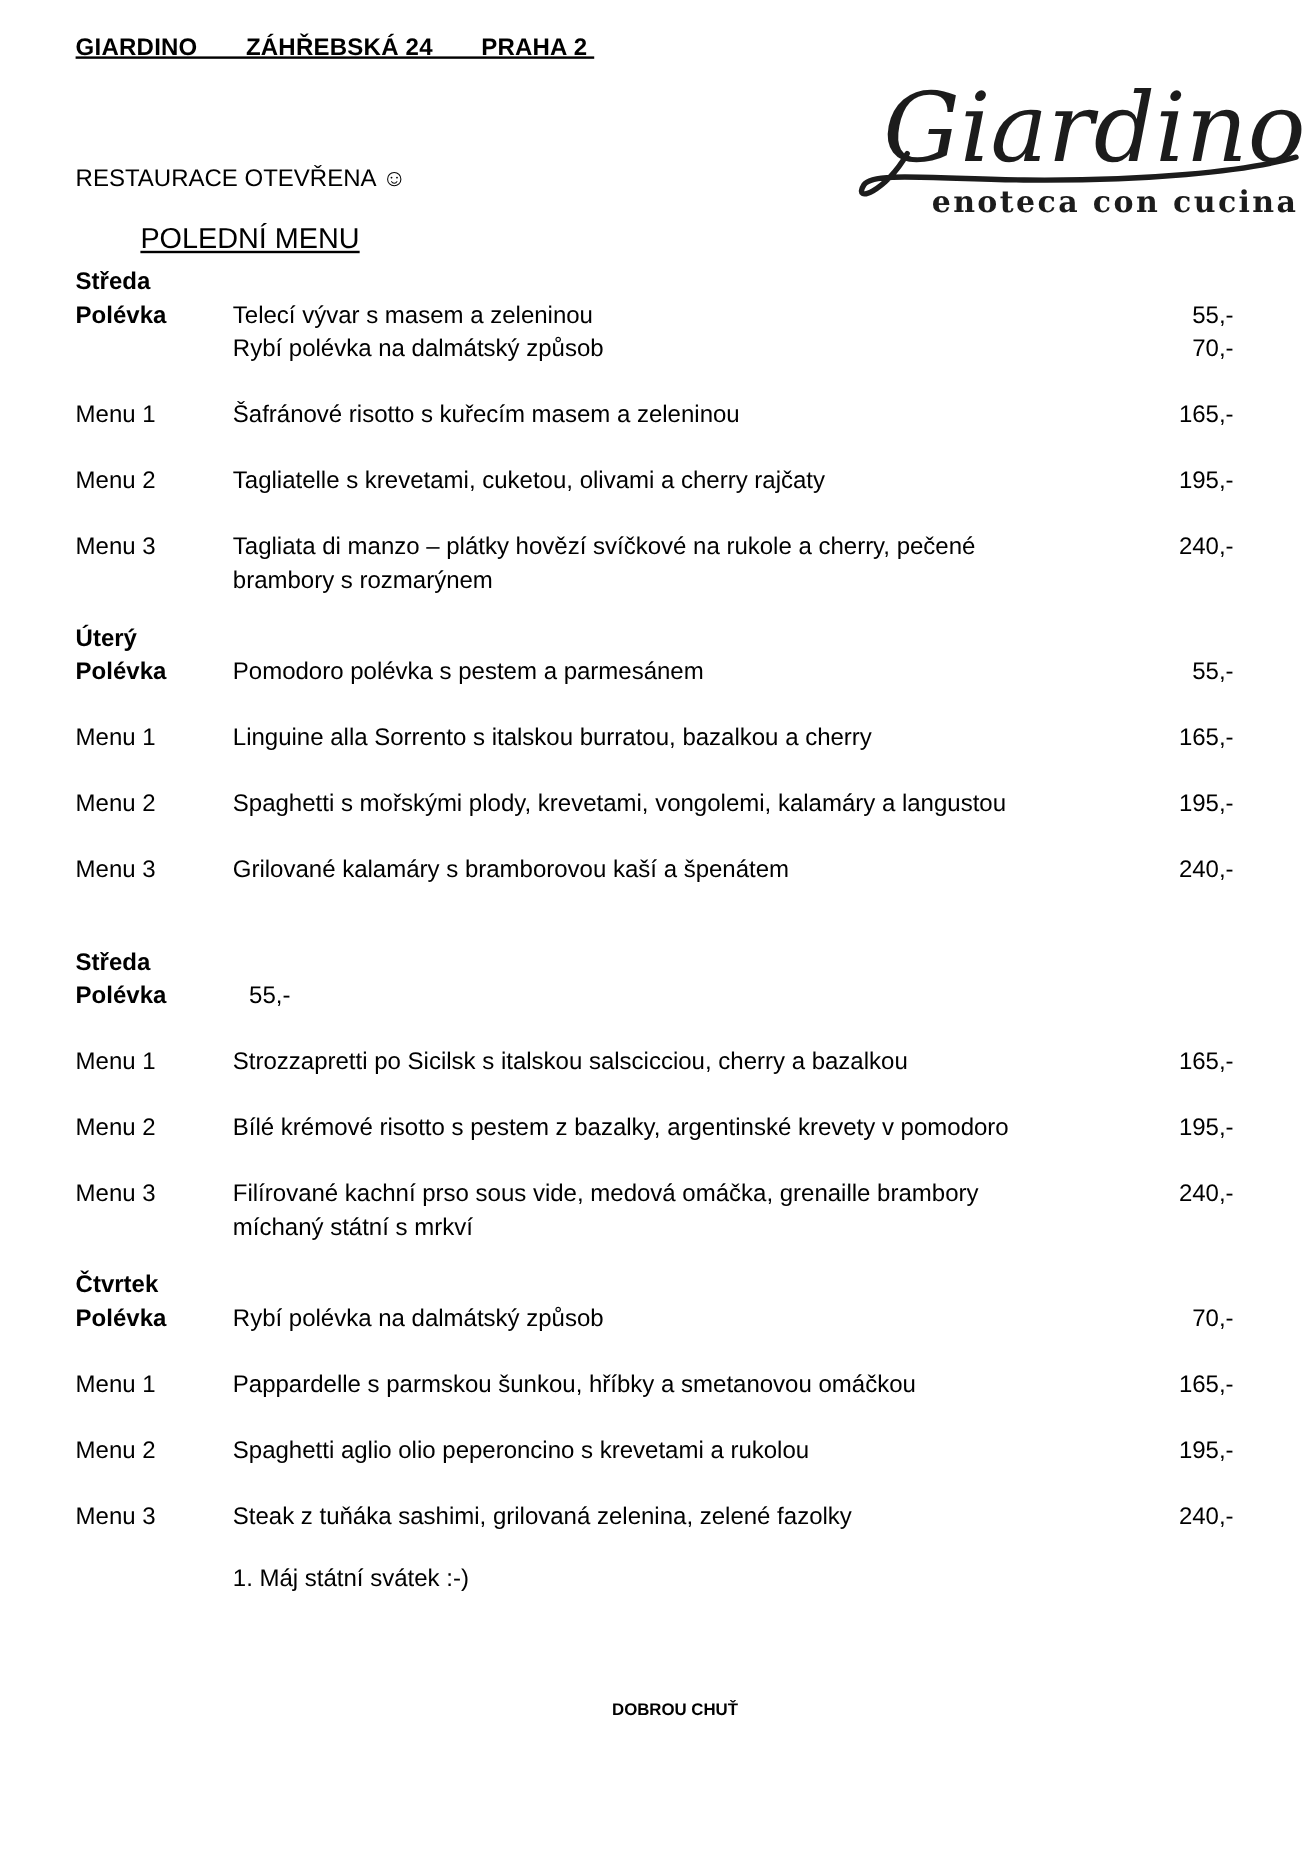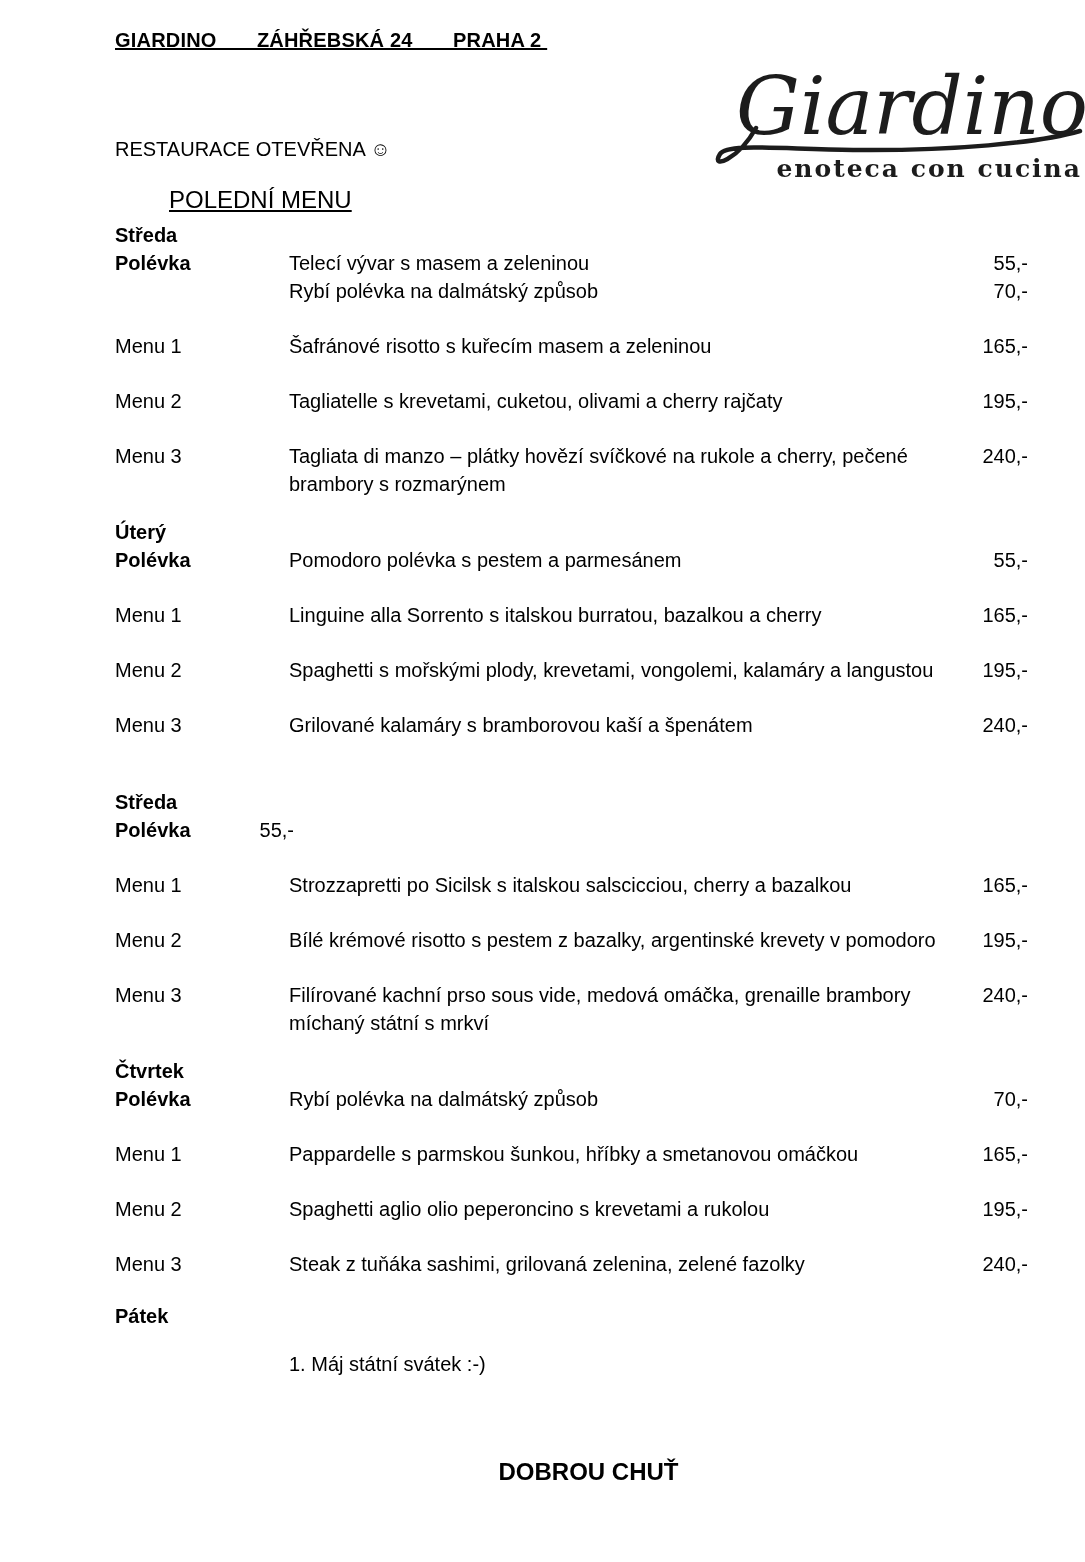--- a/index.html
+++ b/index.html
@@ -7,21 +7,21 @@
     padding: 0;
     background: #ffffff;
     font-family: "Liberation Sans", "DejaVu Sans", sans-serif;
     color: #000000;
   }
   .page {
     position: relative;
     width: 1085px;
     height: 1562px;
     box-sizing: border-box;
-    padding: 27px 57px 0 115px;
+    padding: 27px 57px 0 63px;
     background: #ffffff;
     overflow: hidden;
   }
   .top-header {
     font-size: 20px;
     font-weight: 700;
     line-height: 26px;
     text-decoration: underline;
     letter-spacing: 0.2px;
     white-space: pre;
@@ -67,36 +67,35 @@
   .menu-row.soup, .menu-row.soup-cont { margin-top: 0; }
   .menu-row.note { margin-top: 20px; }
   .row-label {
     flex: none;
     width: 131px;
   }
   .soup .row-label { font-weight: 700; }
   .row-text {
     flex: 1 1 auto;
     padding-right: 8px;
-    margin-left: 43px;
   }
   .row-text .line2 { display: block; }
   .row-price {
     flex: none;
     min-width: 48px;
     text-align: right;
   }
   .footer-wrap {
     text-align: center;
     padding-left: 34px;
     margin-top: 80px;
     line-height: 28px;
   }
   .footer-greeting {
-    font-size: 24px;
+    font-size: 14px;
     font-weight: 700;
   }
   .logo svg text { fill: #1c1c1c; }
 </style>
 </head>
 <body>
 
 <div class="page">
 
   <div class="top-header">GIARDINO&nbsp;&nbsp;&nbsp;&nbsp;&nbsp;&nbsp;&nbsp;ZÁHŘEBSKÁ 24&nbsp;&nbsp;&nbsp;&nbsp;&nbsp;&nbsp;&nbsp;PRAHA 2&nbsp;</div>
@@ -206,21 +205,20 @@
           <span class="row-text"><span>Spaghetti aglio olio peperoncino s krevetami a rukolou</span></span>
           <span class="row-price">195,-</span>
         </div>
         <div class="menu-row menu">
           <span class="row-label">Menu 3</span>
           <span class="row-text"><span>Steak z tuňáka sashimi, grilovaná zelenina, zelené fazolky</span></span>
           <span class="row-price">240,-</span>
         </div>
       </div>
       <div class="day-block d4">
-        <div class="day-name">Pátek</div>
         <div class="menu-row note">
           <span class="row-label"></span>
           <span class="row-text"><span>1. Máj státní svátek :-)</span></span>
           <span class="row-price"></span>
         </div>
       </div>
     </div>
 
   <div class="footer-wrap">
     <span class="footer-greeting">DOBROU CHUŤ</span>

